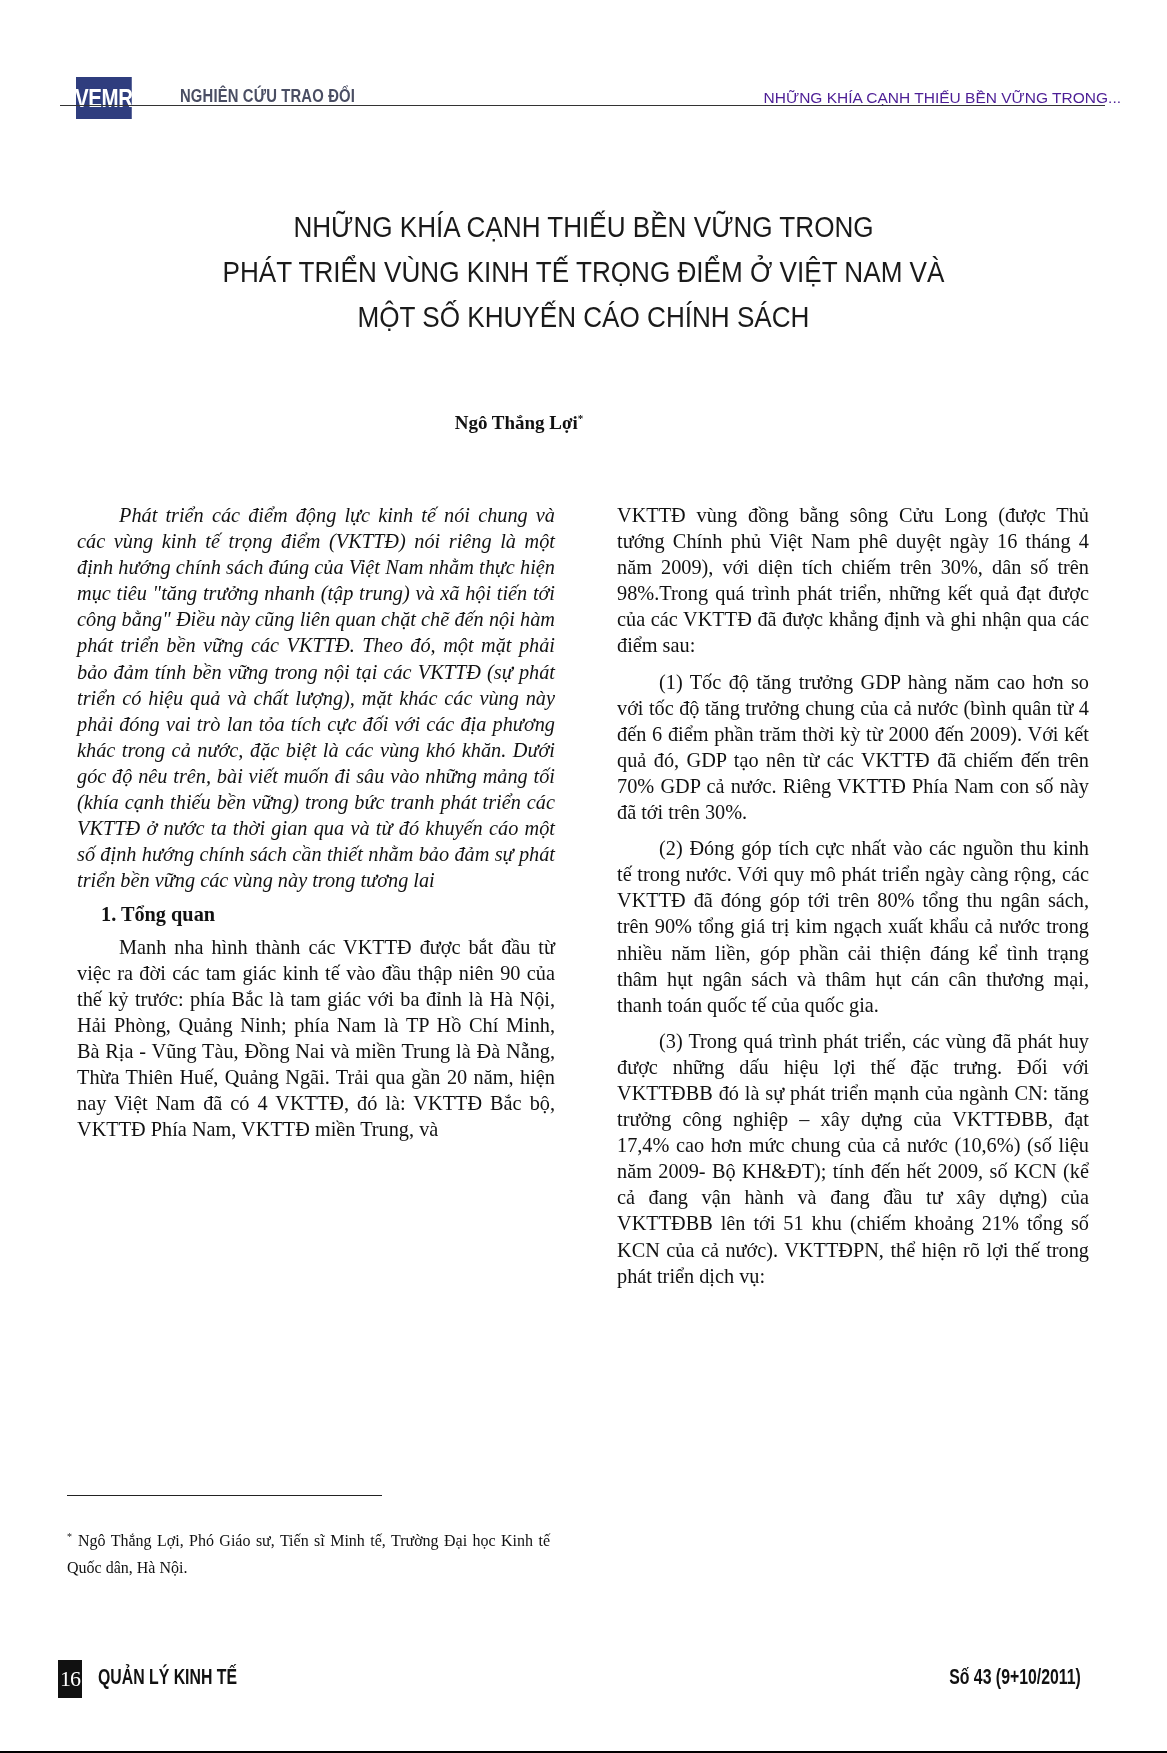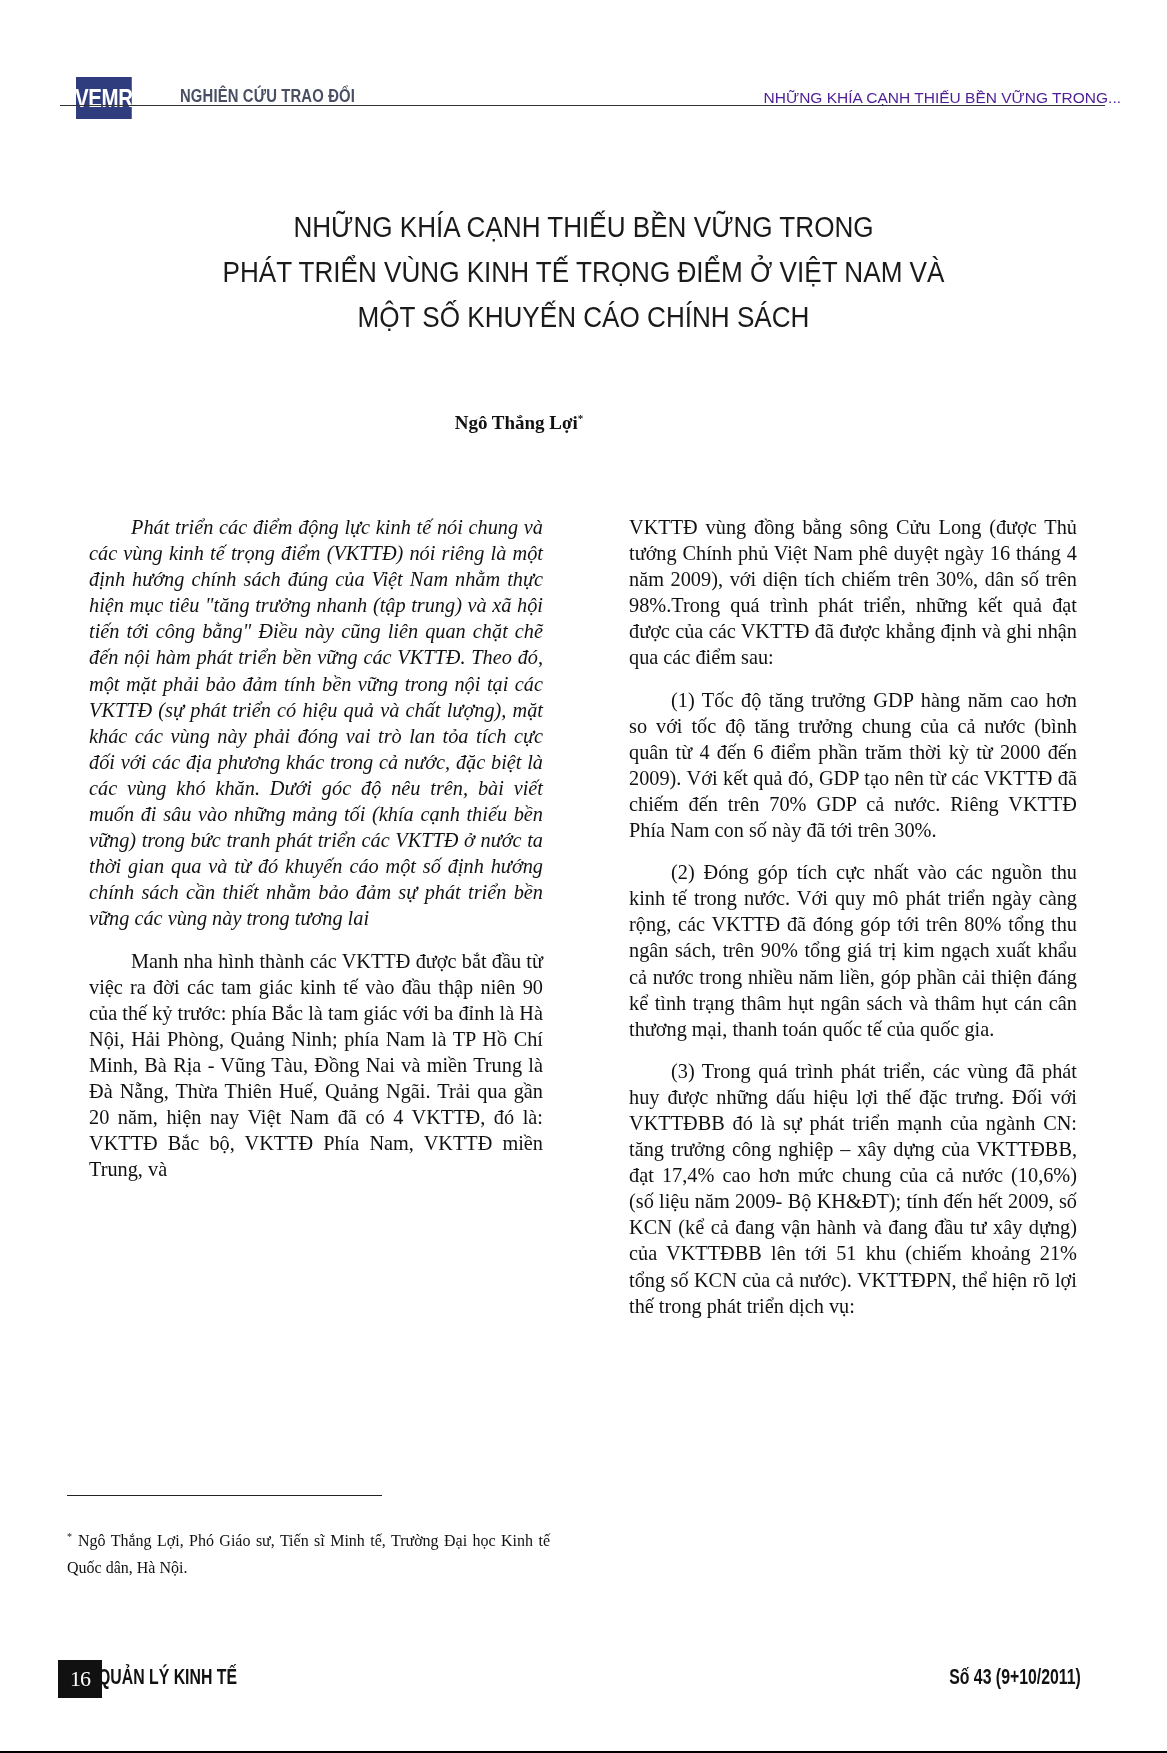--- a/index.html
+++ b/index.html
@@ -43,36 +43,36 @@
     .author {
       position: absolute; left: 0; top: 412px; width: 1038px; text-align: center;
       font-weight: bold; font-size: 19px;
     }
     .author sup { font-size: 11px; }
 
     
     .col { position: absolute; font-size: 20.3px; line-height: 26.1px; text-align: justify; }
     .col-left { left: 73px; top: 498px; width: 486px; }
     .col-right { left: 613px; top: 498px; width: 480px; }
-    .col p { margin: 16px; }
+    .col p { margin: 4px; }
     .abstract { font-style: italic; text-indent: 42px; }
     .section-heading { font-weight: bold; margin: 8px 0 6px 28px !important; font-size: 20.3px; }
     .indent { text-indent: 42px; }
     .gap { margin-top: 10px !important; }
 
     .footnote-rule { position: absolute; left: 67px; top: 1495px; width: 315px; border-top: 1.3px solid #222; }
     .footnote {
       position: absolute; left: 67px; top: 1523px; width: 483px;
       font-size: 16px; line-height: 27px; text-align: justify;
     }
     .footnote sup { font-size: 10px; margin-right: 6px; }
 
     
     .page-num-box {
-      position: absolute; left: 58px; top: 1660px; width: 44px; height: 38px;
+      position: absolute; left: 58px; top: 1660px; width: 24px; height: 38px;
       background: #111; color: #fff; font-size: 22px;
       display: flex; align-items: center; justify-content: center; letter-spacing: -1px;
     }
     .journal-name {
       position: absolute; left: 98px; top: 1664px;
       font-family: "Liberation Sans", "DejaVu Sans", sans-serif;
       font-weight: bold; font-size: 22px; color: #111; white-space: nowrap;
       transform: scaleX(0.72); transform-origin: left center;
     }
     .issue {
@@ -97,20 +97,21 @@
   <span class="title-line">NHỮNG KHÍA CẠNH THIẾU BỀN VỮNG TRONG</span>
   <span class="title-line">PHÁT TRIỂN VÙNG KINH TẾ TRỌNG ĐIỂM Ở VIỆT NAM VÀ</span>
   <span class="title-line">MỘT SỐ KHUYẾN CÁO CHÍNH SÁCH</span>
 </h1>
 <div class="author">
   <span>Ngô Thắng Lợi</span><sup>*</sup>
 </div>
 
 <div class="col col-left">
   <p class="abstract">Phát triển các điểm động lực kinh tế nói chung và các vùng kinh tế trọng điểm (VKTTĐ) nói riêng là một định hướng chính sách đúng của Việt Nam nhằm thực hiện mục tiêu "tăng trưởng nhanh (tập trung) và xã hội tiến tới công bằng" Điều này cũng liên quan chặt chẽ đến nội hàm phát triển bền vững các VKTTĐ. Theo đó, một mặt phải bảo đảm tính bền vững trong nội tại các VKTTĐ (sự phát triển có hiệu quả và chất lượng), mặt khác các vùng này phải đóng vai trò lan tỏa tích cực đối với các địa phương khác trong cả nước, đặc biệt là các vùng khó khăn. Dưới góc độ nêu trên, bài viết muốn đi sâu vào những mảng tối (khía cạnh thiếu bền vững) trong bức tranh phát triển các VKTTĐ ở nước ta thời gian qua và từ đó khuyến cáo một số định hướng chính sách cần thiết nhằm bảo đảm sự phát triển bền vững các vùng này trong tương lai</p>
+  <p class="section-heading">1. Tổng quan</p>
   <p class="indent">Manh nha hình thành các VKTTĐ được bắt đầu từ việc ra đời các tam giác kinh tế vào đầu thập niên 90 của thế kỷ trước: phía Bắc là tam giác với ba đỉnh là Hà Nội, Hải Phòng, Quảng Ninh; phía Nam là TP Hồ Chí Minh, Bà Rịa - Vũng Tàu, Đồng Nai và miền Trung là Đà Nẵng, Thừa Thiên Huế, Quảng Ngãi. Trải qua gần 20 năm, hiện nay Việt Nam đã có 4 VKTTĐ, đó là: VKTTĐ Bắc bộ, VKTTĐ Phía Nam, VKTTĐ miền Trung, và</p>
 </div>
 
 <div class="footnote-rule"></div>
 <div class="footnote">
   <sup>*</sup><span>Ngô Thắng Lợi, Phó Giáo sư, Tiến sĩ Minh tế, Trường Đại học Kinh tế Quốc dân, Hà Nội.</span>
 </div>
 
 <div class="col col-right">
   <p>VKTTĐ vùng đồng bằng sông Cửu Long (được Thủ tướng Chính phủ Việt Nam phê duyệt ngày 16 tháng 4 năm 2009), với diện tích chiếm  trên 30%, dân số trên 98%.Trong quá trình phát triển, những kết quả đạt được của các VKTTĐ đã được khẳng định và ghi nhận qua các điểm sau:</p>

